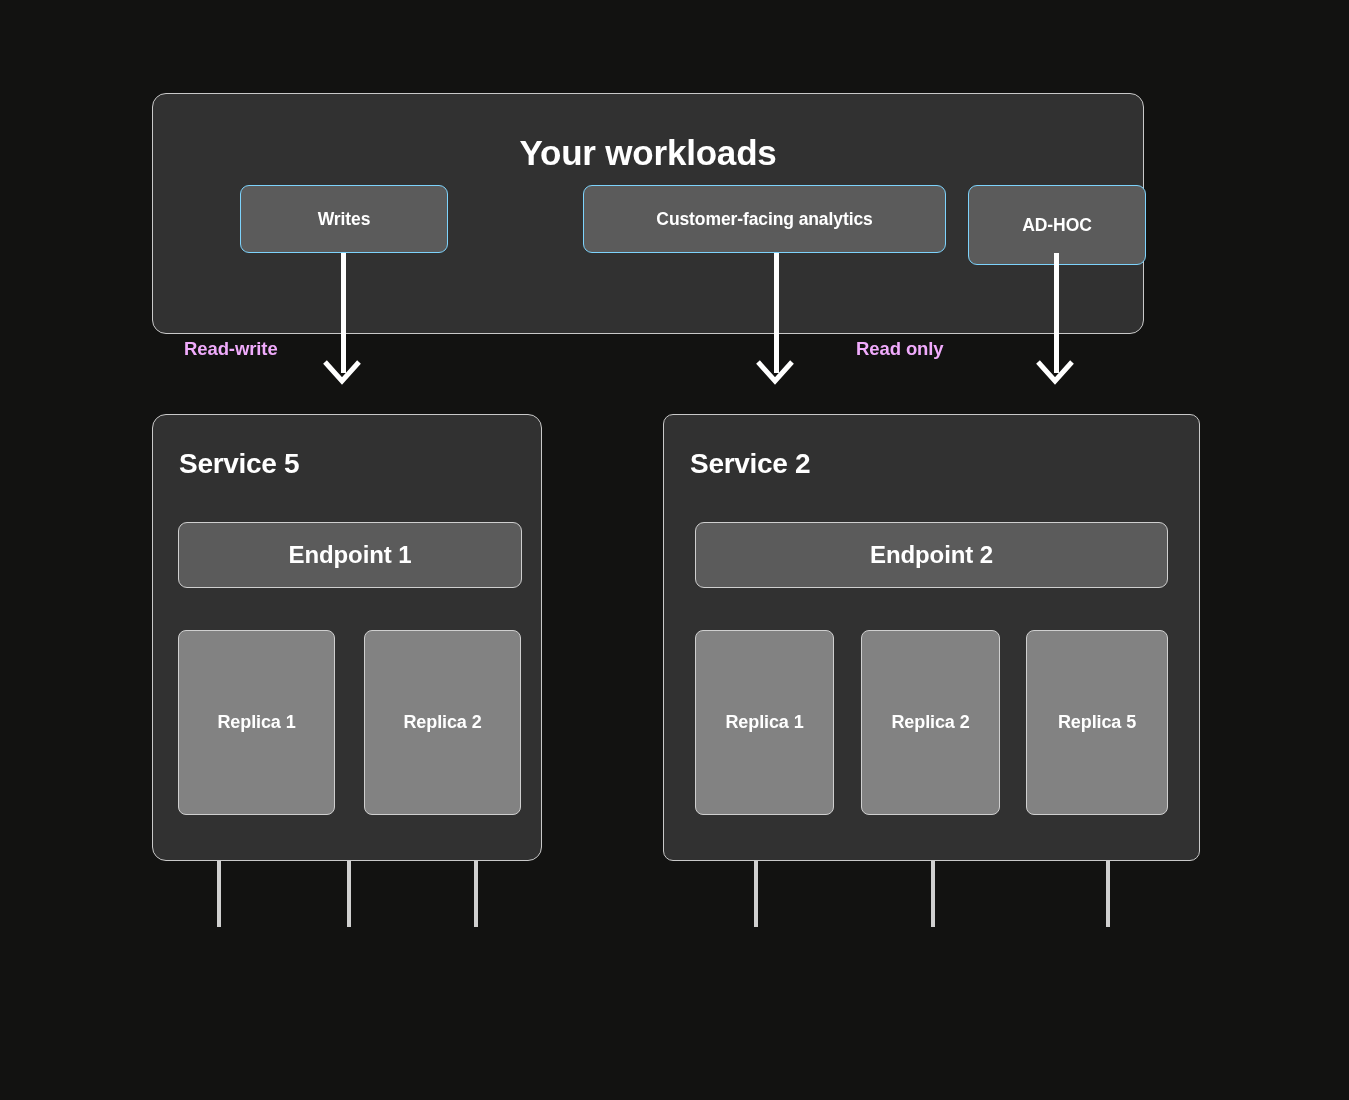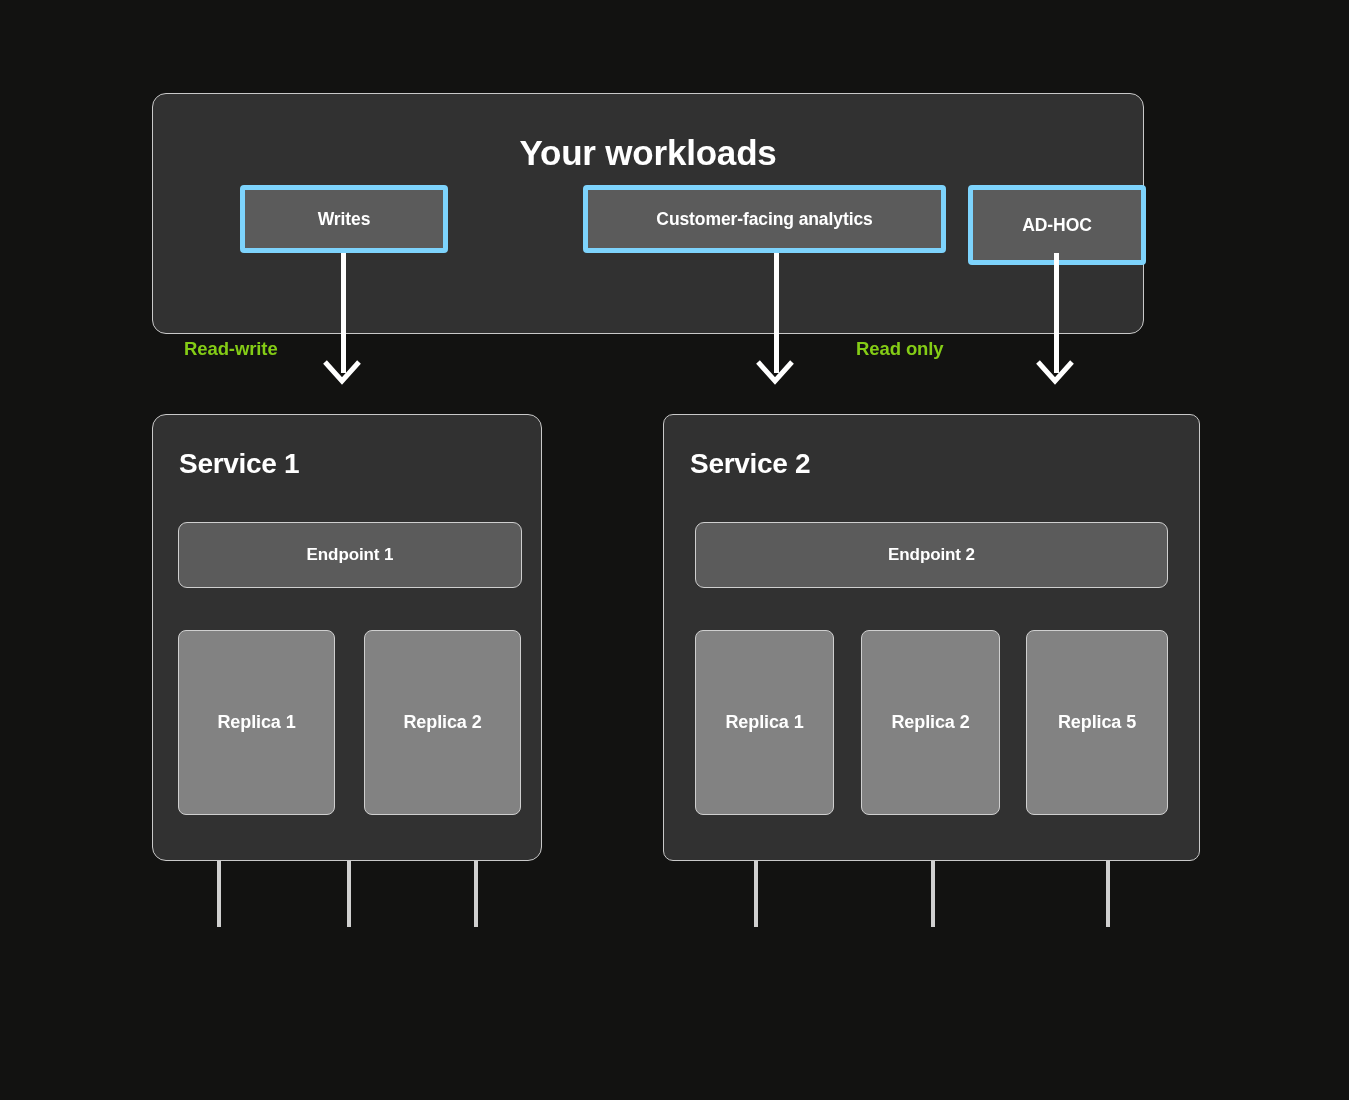--- a/index.html
+++ b/index.html
@@ -44,22 +44,22 @@
     text-align: center;
     color: #ffffff;
     font-size: 35px;
     font-weight: 700;
     letter-spacing: -0.2px;
   }
 
   .chip {
     position: absolute;
     background: #5b5b5b;
-    border: 5px solid #7dd3fc;
-    border-radius: 4px;
+    border: 1px solid #7dd3fc;
+    border-radius: 9px;
     box-sizing: border-box;
     color: #ffffff;
     font-size: 17.5px;
     font-weight: 700;
     display: flex;
     align-items: center;
     justify-content: center;
     text-align: center;
     letter-spacing: -0.1px;
   }
@@ -80,21 +80,21 @@
   }
   #arrow1-shaft { left: 341px; top: 253px; height: 120px; }
   #arrow1-head  { left: 323px; top: 360px; }
   #arrow2-shaft { left: 774px; top: 253px; height: 120px; }
   #arrow2-head  { left: 756px; top: 360px; }
   #arrow3-shaft { left: 1054px; top: 253px; height: 120px; }
   #arrow3-head  { left: 1036px; top: 360px; }
 
   .edge-label {
     position: absolute;
-    color: #84cc16;
+    color: #f0abfc;
     font-size: 18.5px;
     font-weight: 700;
     letter-spacing: -0.1px;
     white-space: nowrap;
   }
   #label-read-write { left: 184px; top: 338px; }
   #label-read-only  { left: 856px; top: 338px; }
 
   
   #service1-panel { left: 152px; top: 414px; width: 390px; height: 447px; }
@@ -110,21 +110,21 @@
     letter-spacing: -0.3px;
   }
 
   .endpoint {
     position: absolute;
     background: #5b5b5b;
     border: 1px solid #cfcfcf;
     border-radius: 9px;
     box-sizing: border-box;
     color: #ffffff;
-    font-size: 17px;
+    font-size: 24px;
     font-weight: 700;
     display: flex;
     align-items: center;
     justify-content: center;
     letter-spacing: -0.1px;
   }
   #endpoint1 { left: 25px; top: 107px; width: 344px; height: 66px; }
   #endpoint2 { left: 31px; top: 107px; width: 473px; height: 66px; }
 
   .replica {
@@ -214,21 +214,21 @@
   <div class="arrow-head" id="arrow3-head">
     <svg width="38" height="26" viewBox="0 0 38 26">
       <path d="M2 2 L19 21 L36 2" fill="none" stroke="#ffffff" stroke-width="5" stroke-linecap="butt" stroke-linejoin="miter"></path>
     </svg>
   </div>
 
   <div class="edge-label" id="label-read-write">Read-write</div>
   <div class="edge-label" id="label-read-only">Read only</div>
 
   <div class="panel" id="service1-panel">
-    <div class="service-title">Service 1</div>
+    <div class="service-title">Service 5</div>
     <div class="endpoint" id="endpoint1">Endpoint 1</div>
     <div class="replica" id="s1-replica1">Replica 1</div>
     <div class="replica" id="s1-replica2">Replica 2</div>
   </div>
 
   <div class="panel" id="service2-panel">
     <div class="service-title">Service 2</div>
     <div class="endpoint" id="endpoint2">Endpoint 2</div>
     <div class="replica" id="s2-replica1">Replica 1</div>
     <div class="replica" id="s2-replica2">Replica 2</div>

